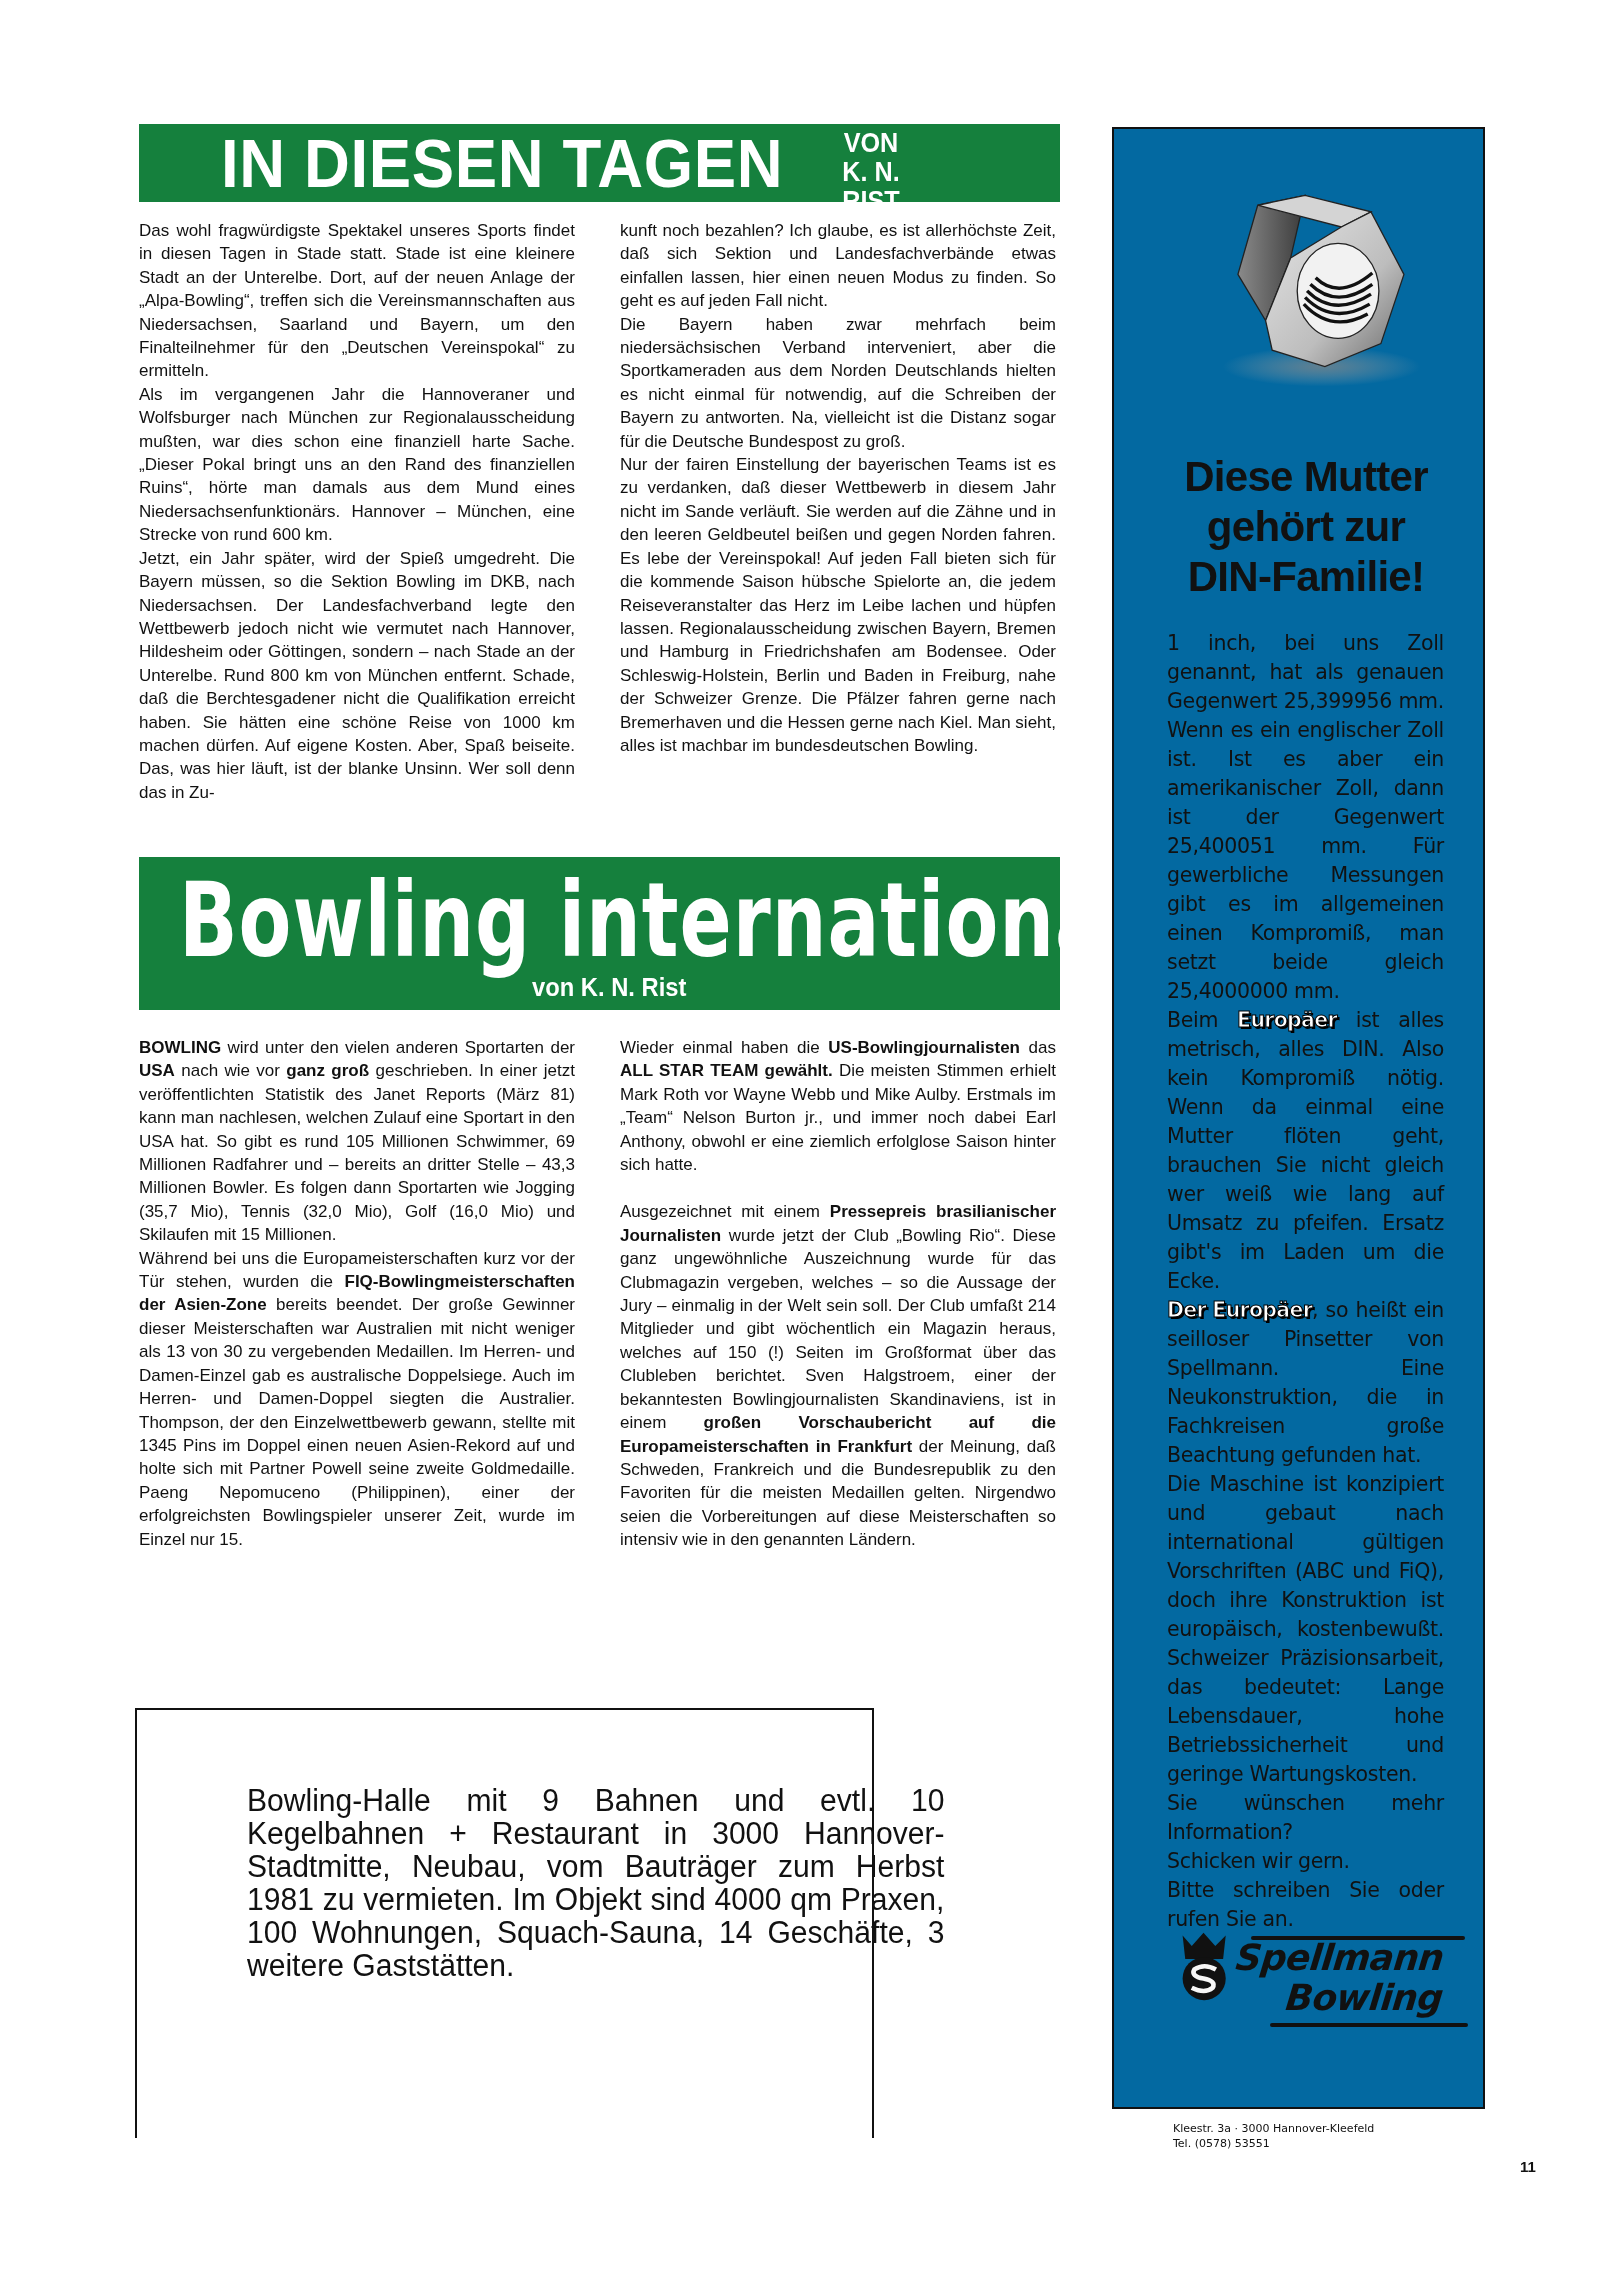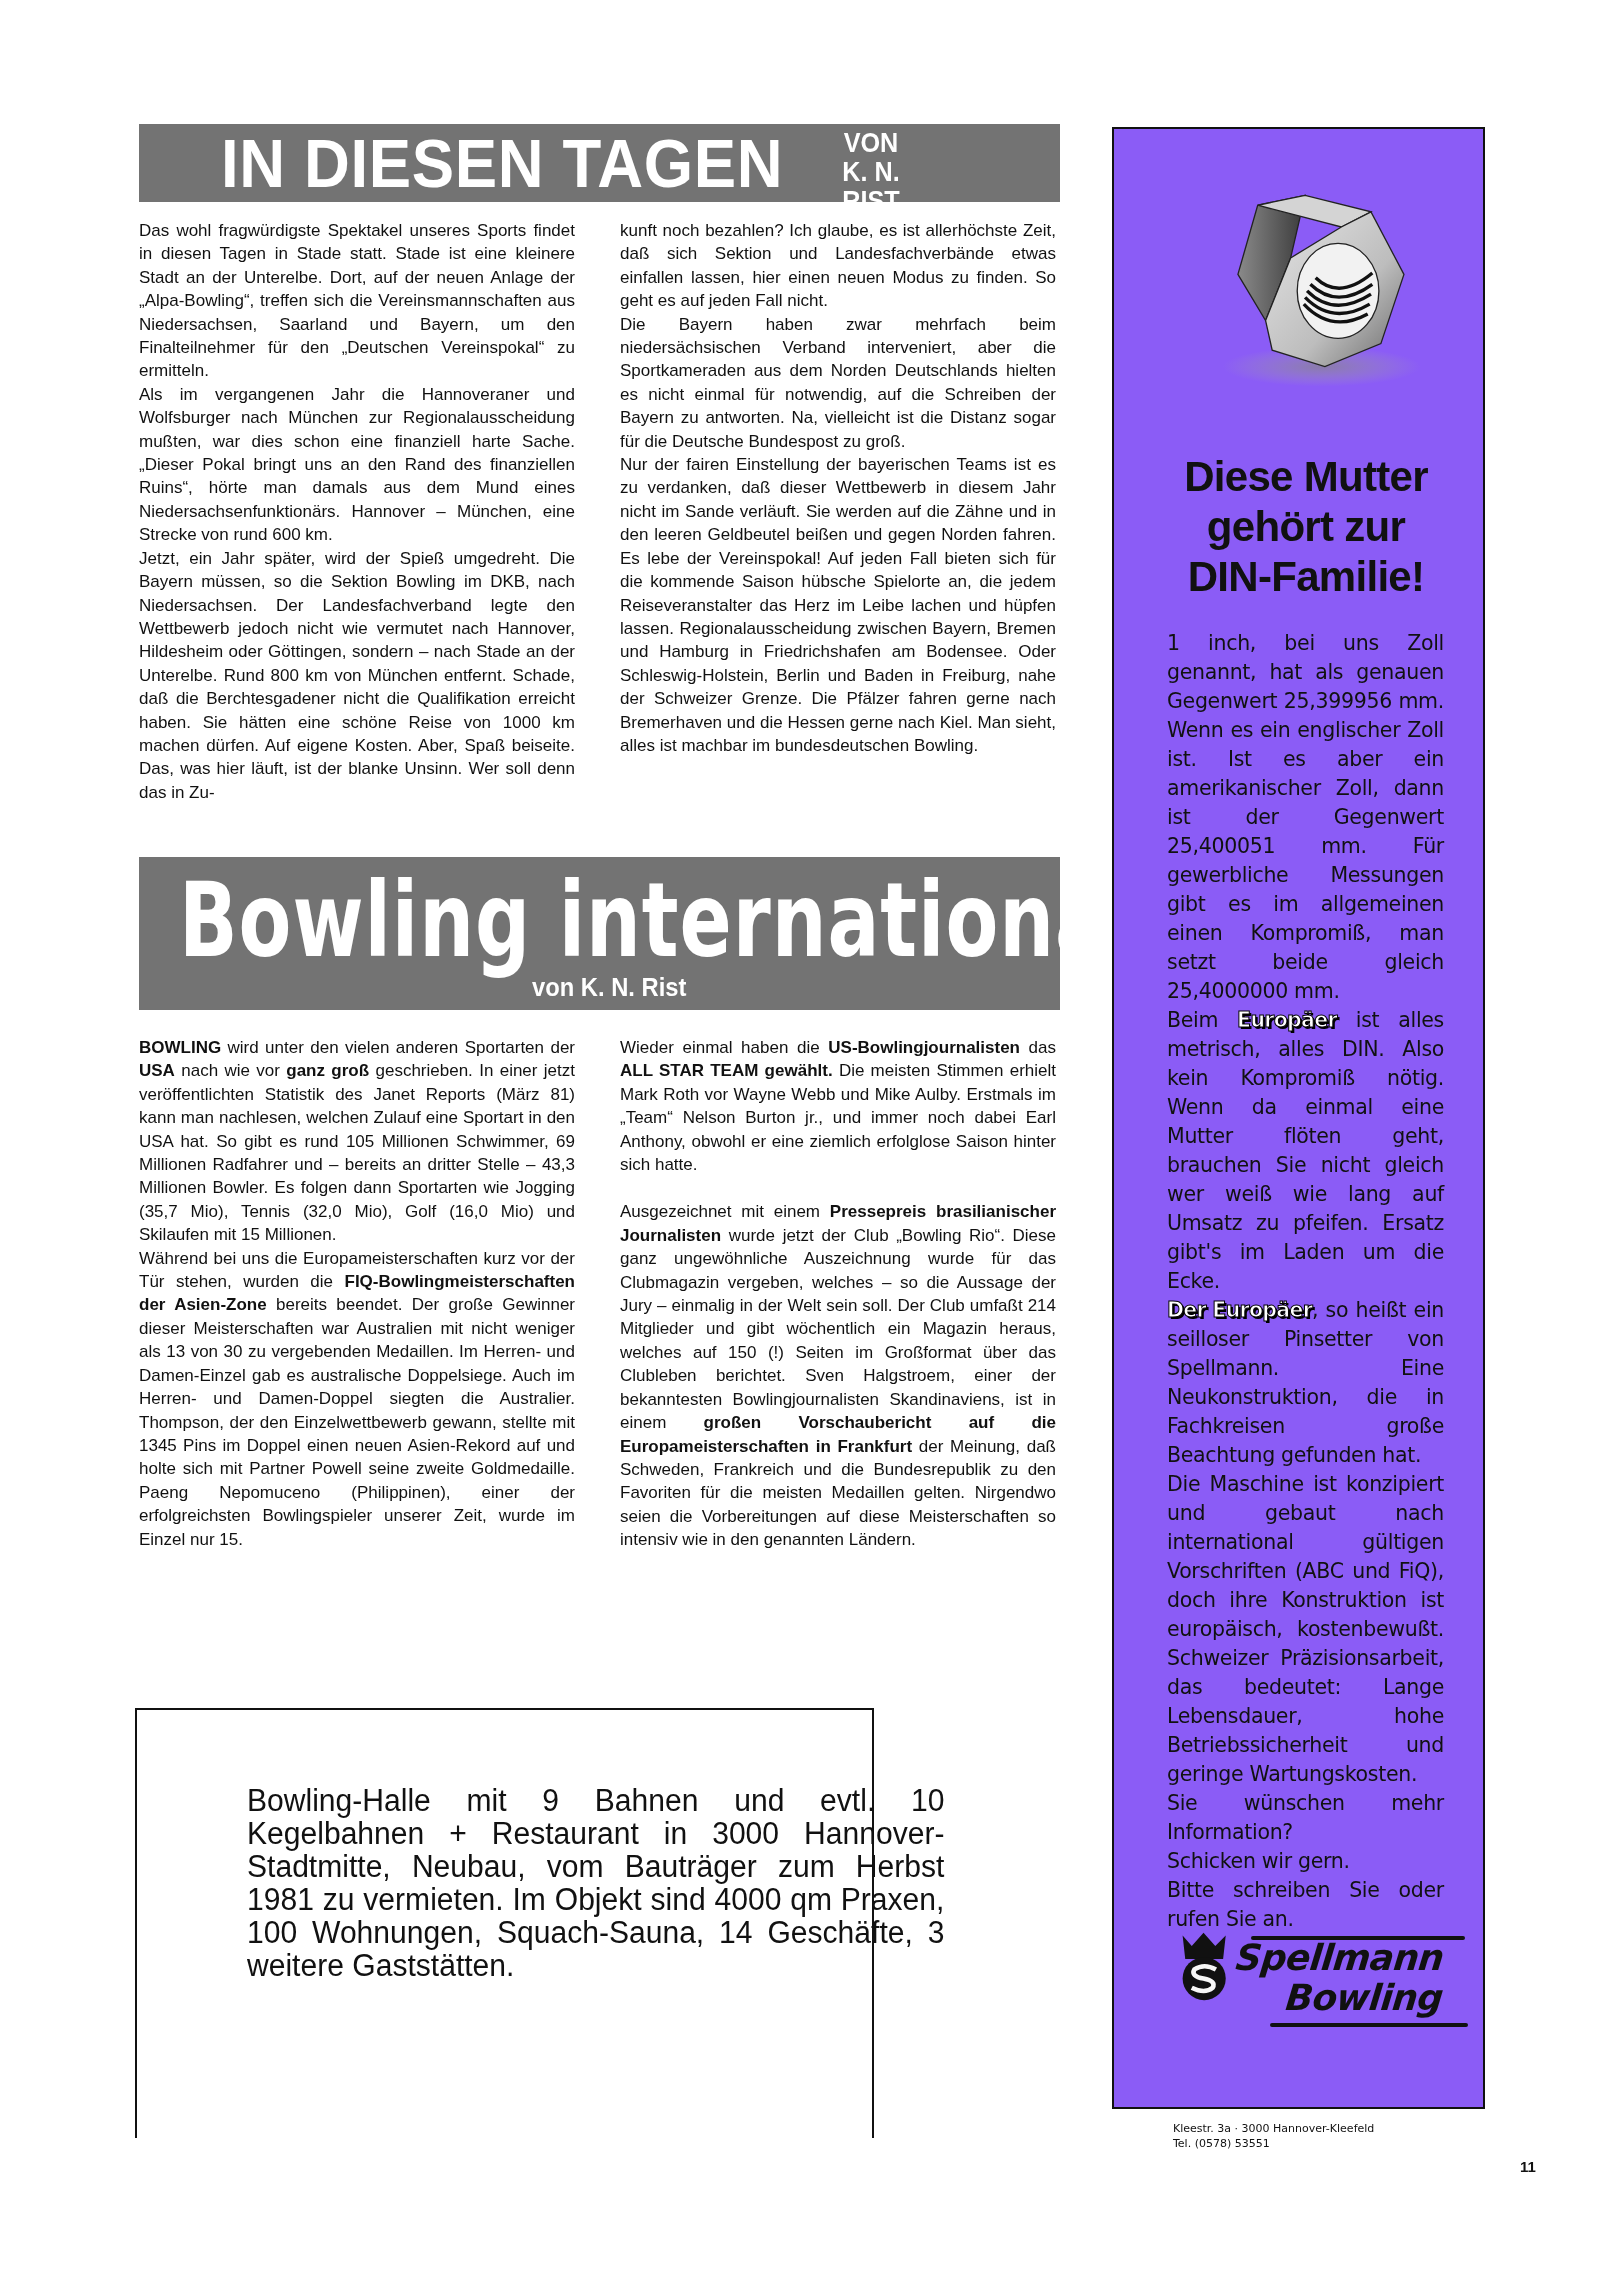--- a/index.html
+++ b/index.html
@@ -1,18 +1,18 @@
 <!DOCTYPE html>
 <html style="font-size:10.6px"><head>
 <meta charset="utf-8">
 <style>
   html, body { margin: 0; padding: 0; background: #ffffff; }
   body { width: 1623px; height: 2284px; position: relative; overflow: hidden; color: #111; font-family: "Liberation Sans", sans-serif; }
 
-  .banner { position: absolute; background: #737373; color: #fff; }
+  .banner { position: absolute; background: #15803d; color: #fff; }
   .banner1 { left: 139px; top: 124px; width: 921px; height: 78px; }
   .banner1 .title { position: absolute; left: 82px; top: 2.6px; font-family: "Liberation Sans", sans-serif; font-weight: bold; font-size: 69px; letter-spacing: 0.7px; transform: scaleX(0.92); transform-origin: left top; white-space: nowrap; line-height: 73px; }
   .banner1 .byline { position: absolute; left: 686px; top: 4px; width: 92px; text-align: center; font-weight: bold; font-size: 28px; line-height: 29px; transform: scaleX(0.9); }
 
   .banner2 { left: 139px; top: 857px; width: 921px; height: 153px; }
   .banner2 .title { position: absolute; left: 40px; top: 1.3px; font-family: "DejaVu Sans", sans-serif; font-weight: bold; font-size: 104px; line-height: 125px; transform: scaleX(0.74); transform-origin: left top; white-space: nowrap; letter-spacing: 1.3px; }
   .banner2 .byline { position: absolute; left: 393px; top: 116px; font-weight: bold; font-size: 26.4px; line-height: 29px; transform: scaleX(0.9); transform-origin: left top; white-space: nowrap; }
 
   .col { position: absolute; font-family: "Liberation Sans", sans-serif; font-size: 17px; line-height: 23.4px; text-align: justify; hyphens: manual; }
   .col p { margin: 0; }
@@ -20,21 +20,21 @@
   .col1a { left: 139px; top: 219px; width: 436px; }
   .col1b { left: 620px; top: 219px; width: 436px; }
   .col2a { left: 139px; top: 1036px; width: 436px; }
   .col2b { left: 620px; top: 1036px; width: 436px; }
   .spacer { height: 24px; }
 
   .adbox { position: absolute; left: 135px; top: 1708px; width: 739px; height: 430px; border: 2px solid #111; border-bottom-width: 0; box-sizing: border-box; }
   .adbox .headline { position: absolute; left: 110px; top: 74px; width: 719px; font-size: 31px; line-height: 33px; text-align: justify; transform: scaleX(0.97); transform-origin: left top; }
   .adbox .contact { position: absolute; left: 110px; top: 302px; font-weight: bold; font-size: 18px; line-height: 24px; white-space: nowrap; }
 
-  .rightad { position: absolute; left: 1112px; top: 127px; width: 373px; height: 1982px; border: 2px solid #111; box-sizing: border-box; background: #8b5cf6; }
+  .rightad { position: absolute; left: 1112px; top: 127px; width: 373px; height: 1982px; border: 2px solid #111; box-sizing: border-box; background: #0369a1; }
   .nut { position: absolute; left: 92px; top: 40px; width: 218px; height: 224px; }
   .rightad .head { position: absolute; left: 40px; top: 323px; width: 304px; text-align: center; font-family: "Liberation Sans", sans-serif; font-weight: bold; font-size: 42px; line-height: 50px; letter-spacing: -0.7px; }
   .rightad .body { position: absolute; left: 53px; top: 500px; width: 277px; font-family: "DejaVu Sans", sans-serif; font-size: 20.5px; line-height: 29px; text-align: justify; letter-spacing: -0.3px; }
   .rightad .body p { margin: 0; }
   .brand3d { display: inline-block; font-family: "DejaVu Sans", sans-serif; font-weight: bold; color: #fff; -webkit-text-stroke: 1px #000; text-shadow: 2px 2px 0 #000; letter-spacing: -0.7px; }
 
   .logo { position: absolute; left: 66px; top: 1802px; width: 290px; height: 106px; }
   .logo .crown { position: absolute; left: 0; top: 0; width: 49px; height: 73px; }
   .logo .brand1 { position: absolute; left: 56px; top: 8px; font-family: "DejaVu Sans", sans-serif; font-weight: bold; font-style: italic; font-size: 36px; line-height: 37px; letter-spacing: -0.7px; transform: skewX(-6deg); }
   .logo .brand2 { position: absolute; left: 106px; top: 48px; font-family: "DejaVu Sans", sans-serif; font-weight: bold; font-style: italic; font-size: 36px; line-height: 37px; letter-spacing: -0.7px; transform: skewX(-6deg); }

